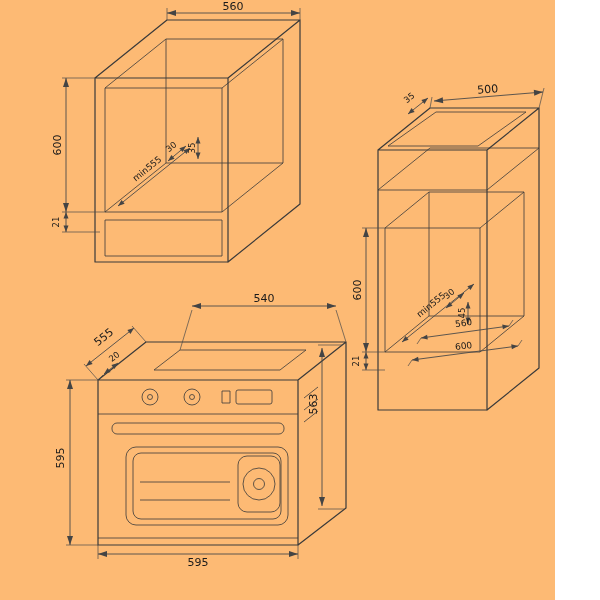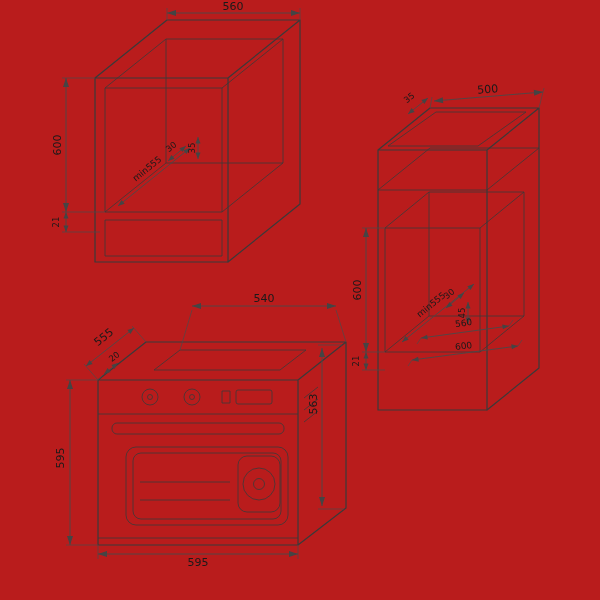--- a/index.html
+++ b/index.html
@@ -1,16 +1,16 @@
 <!DOCTYPE html>
 <html><head>
 <meta charset="utf-8">
 <style>
   html,body{margin:0;padding:0;background:#ffffff;width:600px;height:600px;overflow:hidden;}
-  #stage{width:600px;height:600px;background:#b91c1c;}
+  #stage{width:555px;height:600px;background:#fdba74;}
   svg{display:block;}
   .edge{fill:none;stroke:#3a3a3a;stroke-width:1.2;stroke-linejoin:round;stroke-linecap:round;}
   .thin{fill:none;stroke:#3a3a3a;stroke-width:0.8;stroke-linejoin:round;}
   .dimline{fill:none;stroke:#4a4a4a;stroke-width:0.9;}
   .extline{fill:none;stroke:#4a4a4a;stroke-width:0.7;}
   .lab{fill:#1a1a1a;font-family:"DejaVu Sans",sans-serif;font-size:11px;text-anchor:middle;}
   .lab-md{font-size:9px;}
   .lab-sm{font-size:8.5px;}
 </style>
 </head>

